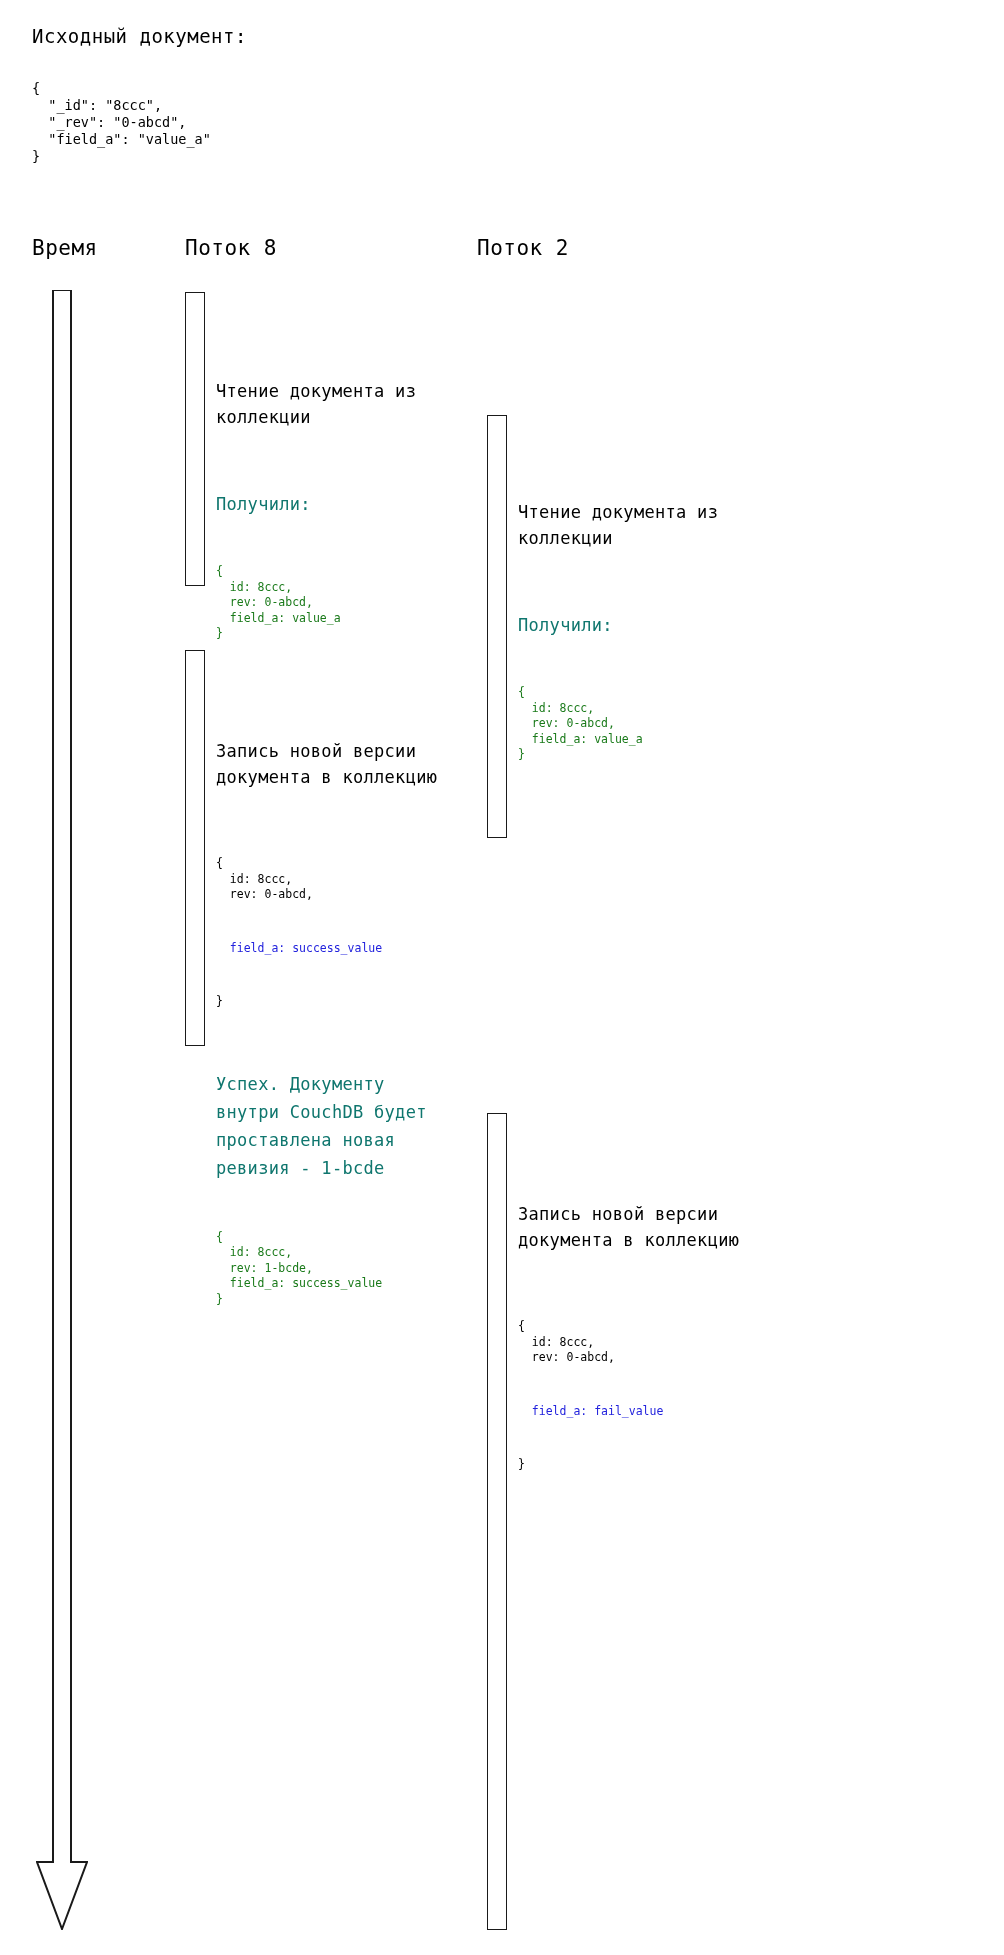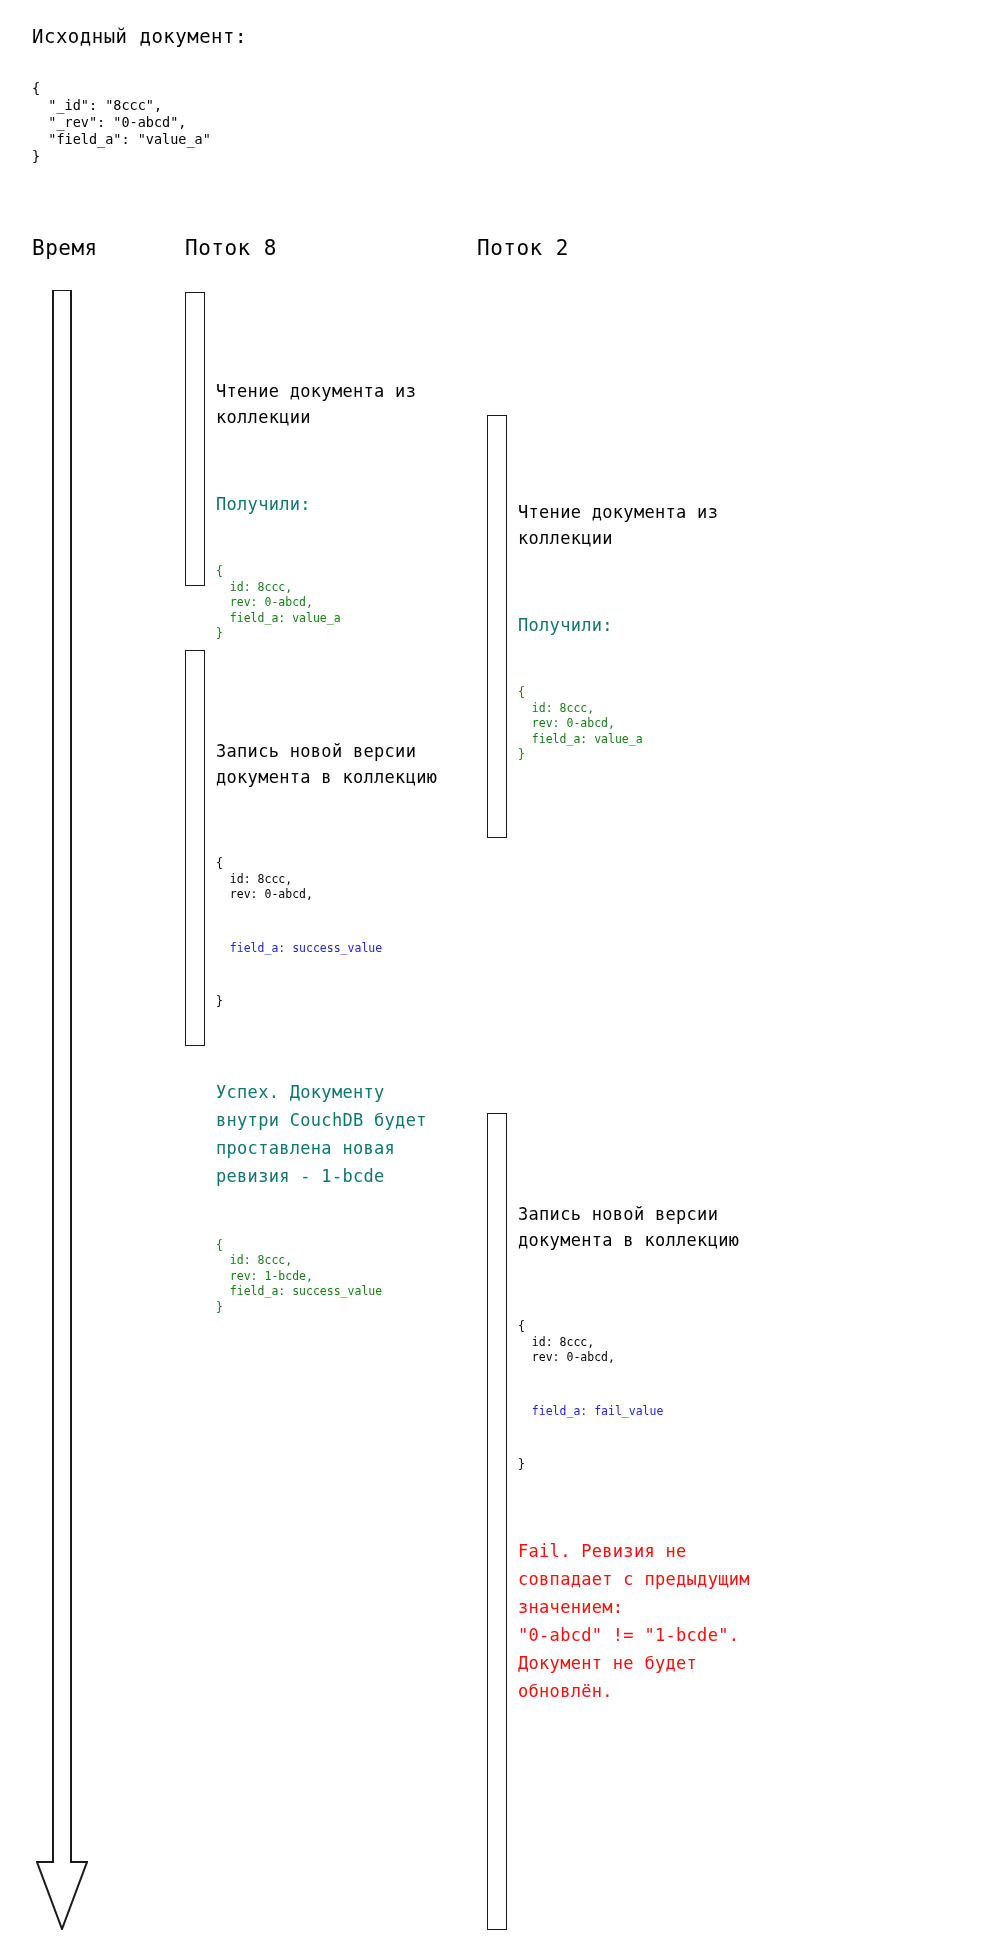--- a/index.html
+++ b/index.html
@@ -127,21 +127,21 @@
 </div>
 
 <div class="abs block t1-col" style="top:673px;">
   <div class="title-text">Запись новой версии
 документа в коллекцию</div>
   <div class="code code-black" style="margin-top:28px;">{
   id: 8ccc,
   rev: 0-abcd,</div>
   <div class="code code-hl">  field_a: success_value</div>
   <div class="code code-black">}</div>
-  <div class="msg-green" style="margin-top:30px;">Успех. Документу
+  <div class="msg-green" style="margin-top:22px;">Успех. Документу
 внутри CouchDB будет
 проставлена новая
 ревизия - 1-bcde</div>
   <div class="code code-green" style="margin-top:10px;">{
   id: 8ccc,
   rev: 1-bcde,
   field_a: success_value
 }</div>
 </div>
 
@@ -160,19 +160,13 @@
 </div>
 
 <div class="abs block t2-col" style="top:1136px;">
   <div class="title-text">Запись новой версии
 документа в коллекцию</div>
   <div class="code code-black" style="margin-top:28px;">{
   id: 8ccc,
   rev: 0-abcd,</div>
   <div class="code code-hl">  field_a: fail_value</div>
   <div class="code code-black">}</div>
-  <div class="msg-red" style="margin-top:26px;">Fail. Ревизия не
-совпадает с предыдущим
-значением:
-"0-abcd" != "1-bcde".
-Документ не будет
-обновлён.</div>
 </div>
 
 </body></html>

